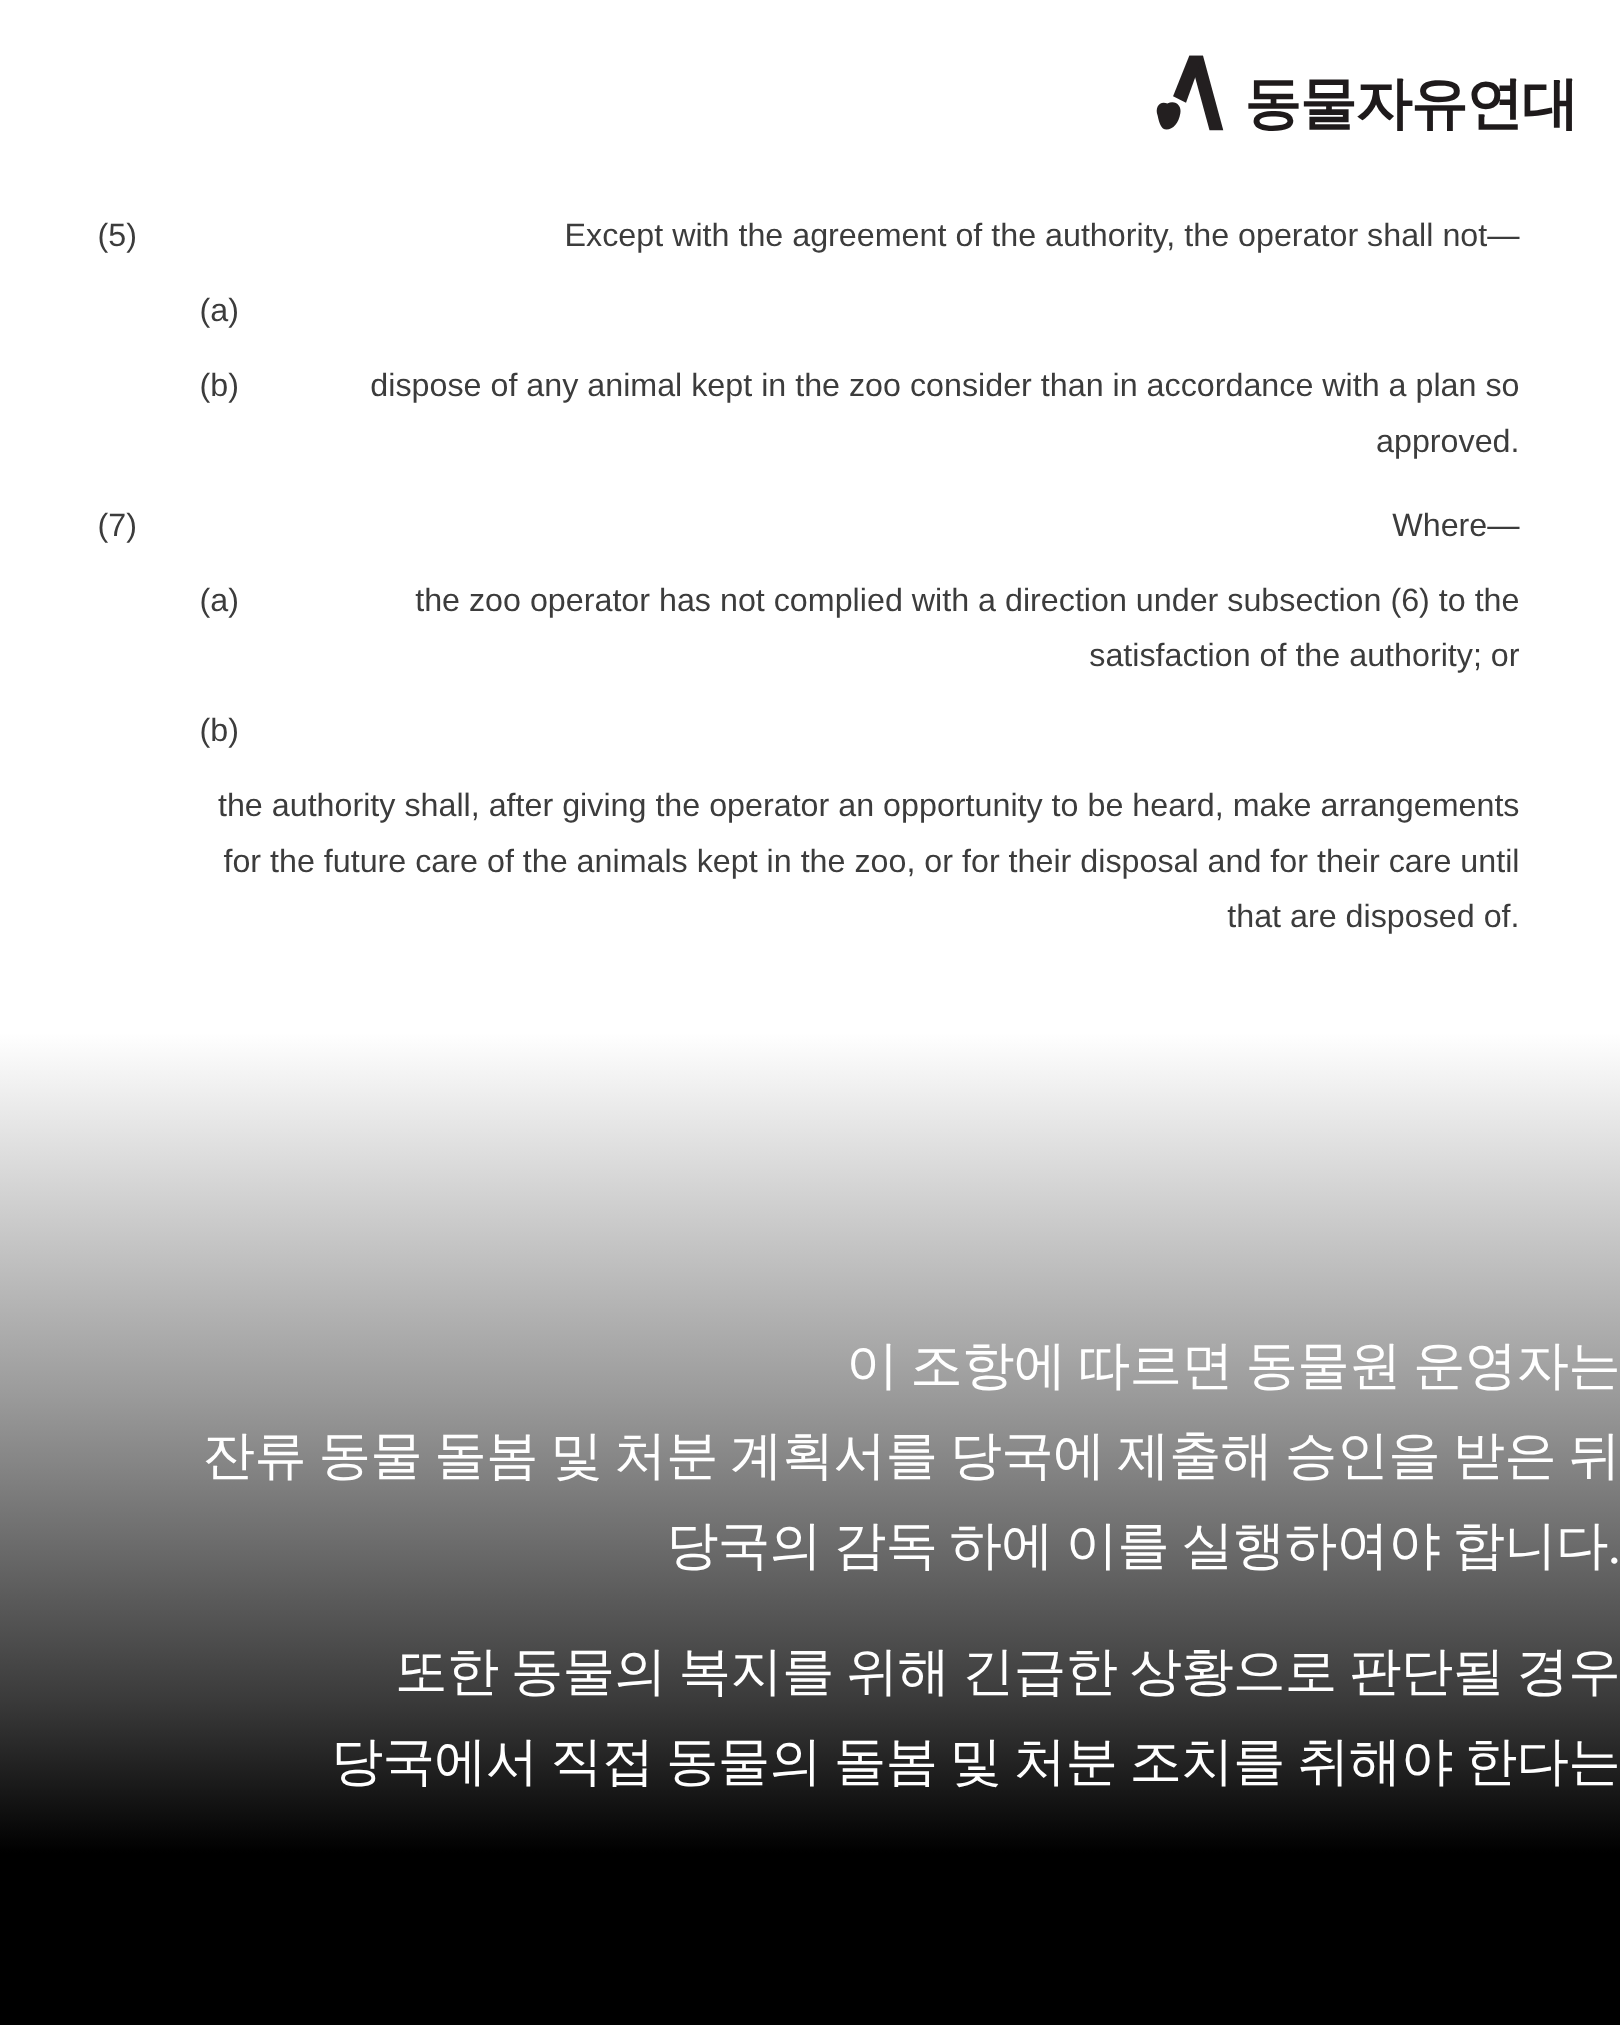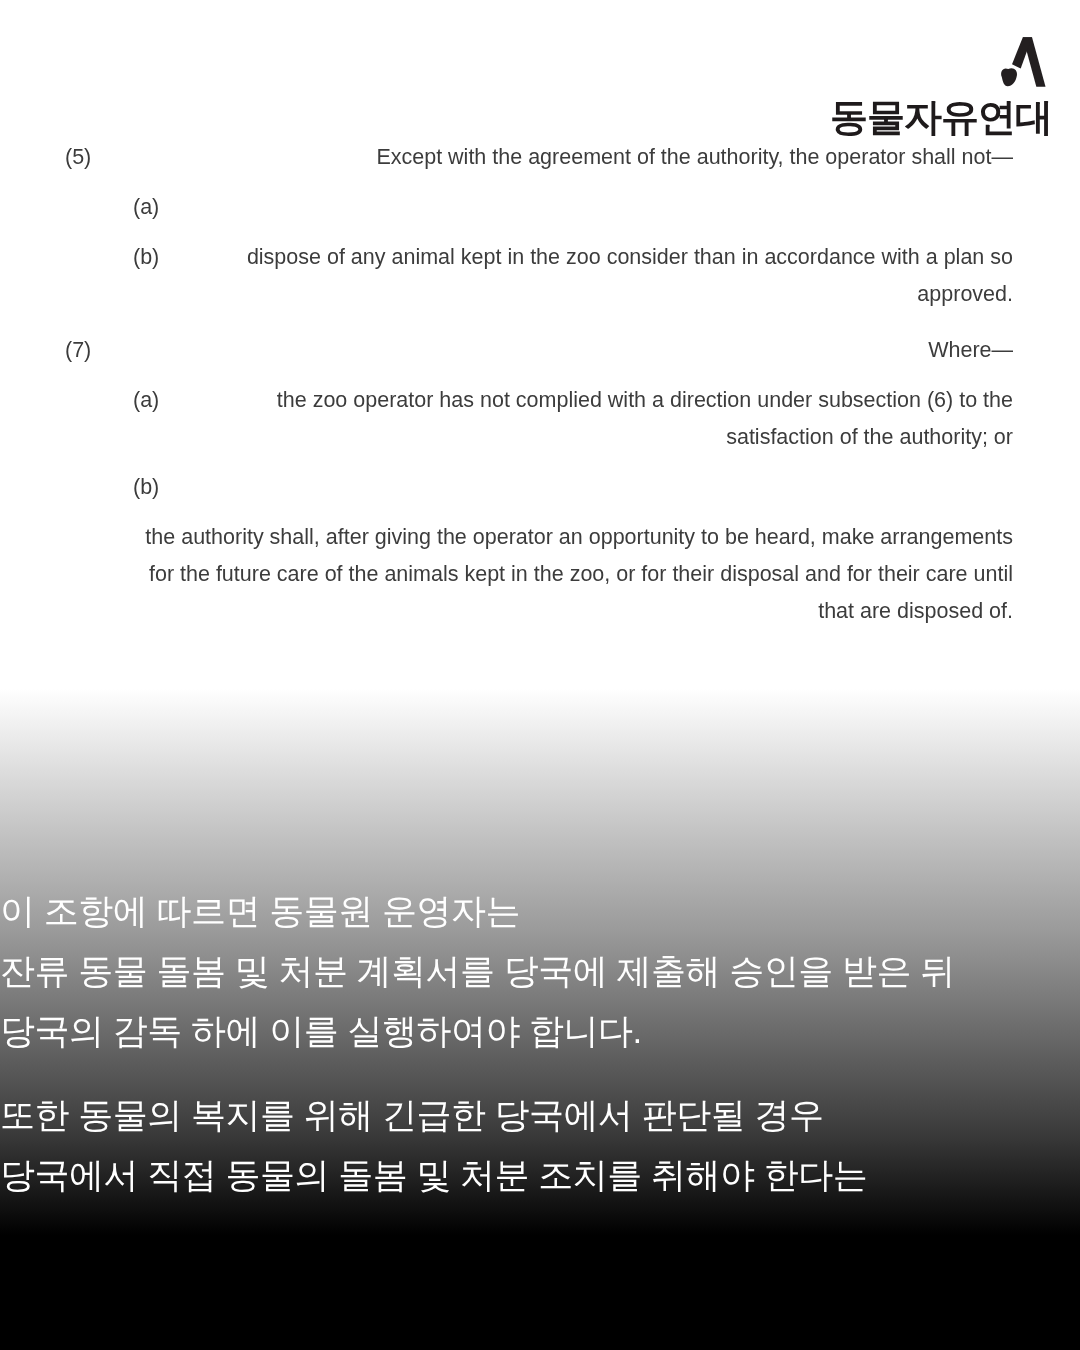--- a/index.html
+++ b/index.html
@@ -27,21 +27,20 @@
     position: absolute;
     top: 34px;
     right: 28px;
     display: flex;
     align-items: center;
   }
   .logo {
     display: flex;
     align-items: flex-end;
     gap: 8px;
-    flex-direction: column;
   }
   .logo-mark {
     width: 54px;
     height: 56px;
     display: block;
   }
   .logo-text {
     font-size: 38px;
     font-weight: 800;
     letter-spacing: -1px;
@@ -68,25 +67,26 @@
   .row.closing { padding-left: 50px; }
   .sec-gap { margin-top: 19px; }
   .just { text-align: justify; }
 
   
   .summary {
     position: absolute;
     top: 881px;
     left: 0;
     right: 0;
-    text-align: left;
+    text-align: right;
     color: #ffffff;
     font-size: 35px;
     font-weight: 300;
     letter-spacing: -0.5px;
+    font-family: Liberation Serif, serif;
   }
   .kpara { margin: 0 0 24px 0; }
   .kline { display: block; line-height: 60px; }
 </style>
 </head>
 <body>
 
 <div class="page">
 
   <header class="header">
@@ -138,18 +138,18 @@
 
   </main>
 
   <section class="summary">
     <p class="kpara">
       <span class="kline">이 조항에 따르면 동물원 운영자는</span>
       <span class="kline">잔류 동물 돌봄 및 처분 계획서를 당국에 제출해 승인을 받은 뒤</span>
       <span class="kline">당국의 감독 하에 이를 실행하여야 합니다.</span>
     </p>
     <p class="kpara">
-      <span class="kline">또한 동물의 복지를 위해 긴급한 당국에서 판단될 경우</span>
+      <span class="kline">또한 동물의 복지를 위해 긴급한 상황으로 판단될 경우</span>
       <span class="kline">당국에서 직접 동물의 돌봄 및 처분 조치를 취해야 한다는</span>
     </p>
   </section>
 
 </div>
 
 </body></html>

